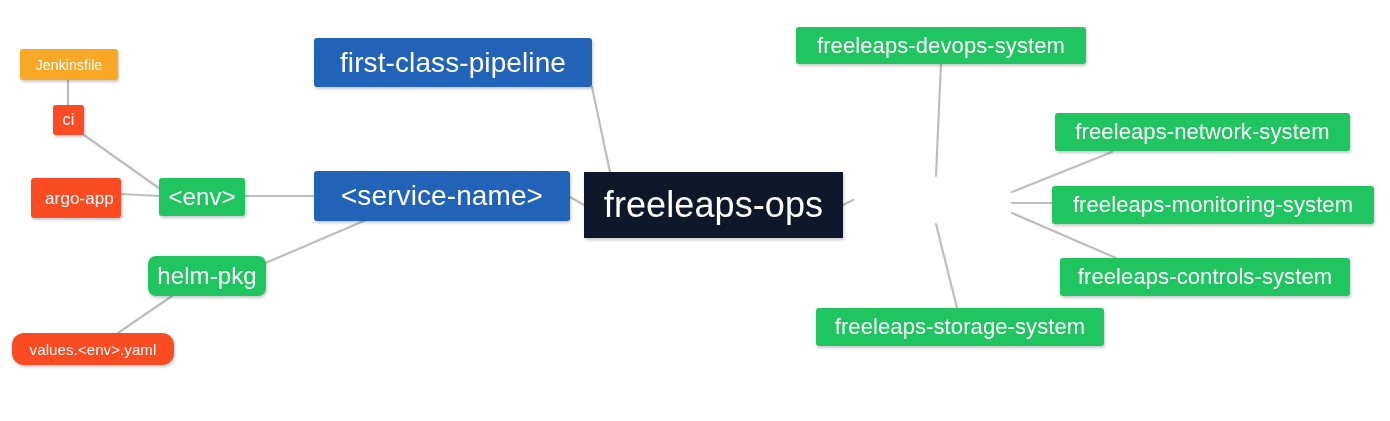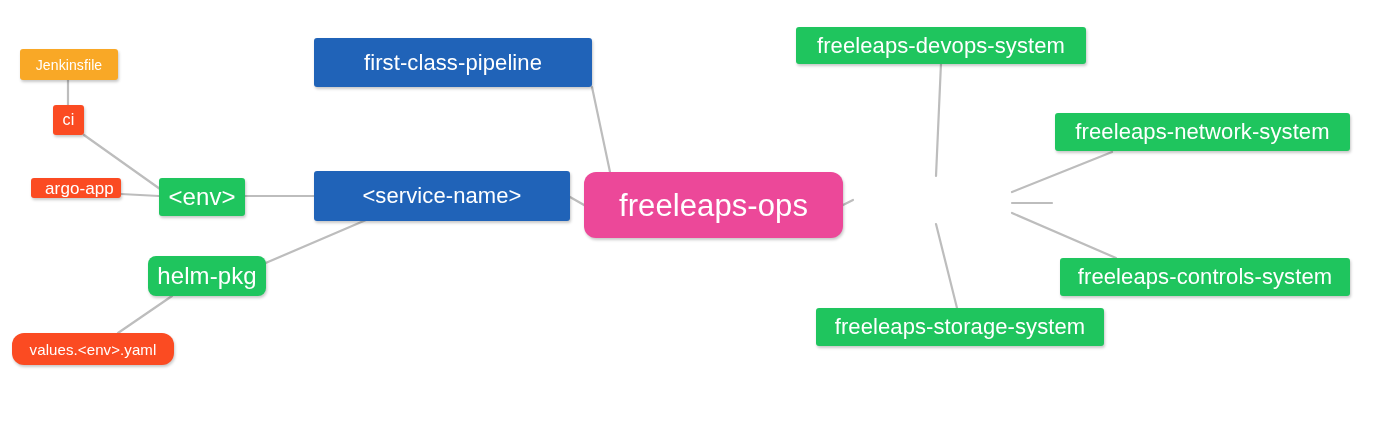--- a/index.html
+++ b/index.html
@@ -35,27 +35,27 @@
     justify-content: center;
     color: #ffffff;
     border-radius: 3px;
     white-space: nowrap;
     line-height: 1;
     letter-spacing: 0.1px;
     box-shadow: 1px 2px 3px rgba(0,0,0,0.22);
     user-select: none;
   }
   .mm-node.level-root {
-    background: #ec4899;
-    font-size: 31px;
-    border-radius: 12px;
+    background: #0f172a;
+    font-size: 36px;
+    border-radius: 0;
   }
   .mm-node.level-1 {
     background: #2063b8;
-    font-size: 22px;
+    font-size: 28px;
   }
   .mm-node.level-1.small {
     font-size: 26px;
   }
   .mm-node.level-2 {
     background: #1fc55e;
     font-size: 21px;
   }
   .mm-node.level-2.big {
     font-size: 24px;
@@ -139,34 +139,37 @@
   </div>
 
   <div class="mm-node level-2 mid" style="left:796px; top:27px; width:290px; height:37px;">
     <span>freeleaps-devops-system</span>
   </div>
 
   <div class="mm-node level-2 mid" style="left:1055px; top:113px; width:295px; height:38px;">
     <span>freeleaps-network-system</span>
   </div>
 
+  <div class="mm-node level-2 mid" style="left:1052px; top:186px; width:322px; height:38px;">
+    <span>freeleaps-monitoring-system</span>
+  </div>
 
   <div class="mm-node level-2 mid" style="left:1060px; top:258px; width:290px; height:38px;">
     <span>freeleaps-controls-system</span>
   </div>
 
   <div class="mm-node level-2 mid" style="left:816px; top:308px; width:288px; height:38px;">
     <span>freeleaps-storage-system</span>
   </div>
 
   <div class="mm-node level-3 ci" style="left:53px; top:105px; width:31px; height:30px;">
     <span>ci</span>
   </div>
 
-  <div class="mm-node level-3" style="left:31px; top:178px; width:90px; height:20px;padding-left:7px;">
+  <div class="mm-node level-3" style="left:31px; top:178px; width:90px; height:40px;padding-left:7px;">
     <span>argo-app</span>
   </div>
 
   <div class="mm-node level-3 tiny" style="left:12px; top:333px; width:162px; height:32px;border-radius:12px;">
     <span>values.&lt;env&gt;.yaml</span>
   </div>
 
   <div class="mm-node accent-orange" style="left:20px; top:26px; width:98px; height:31px;">
     <span>Jenkinsfile</span>
   </div>

